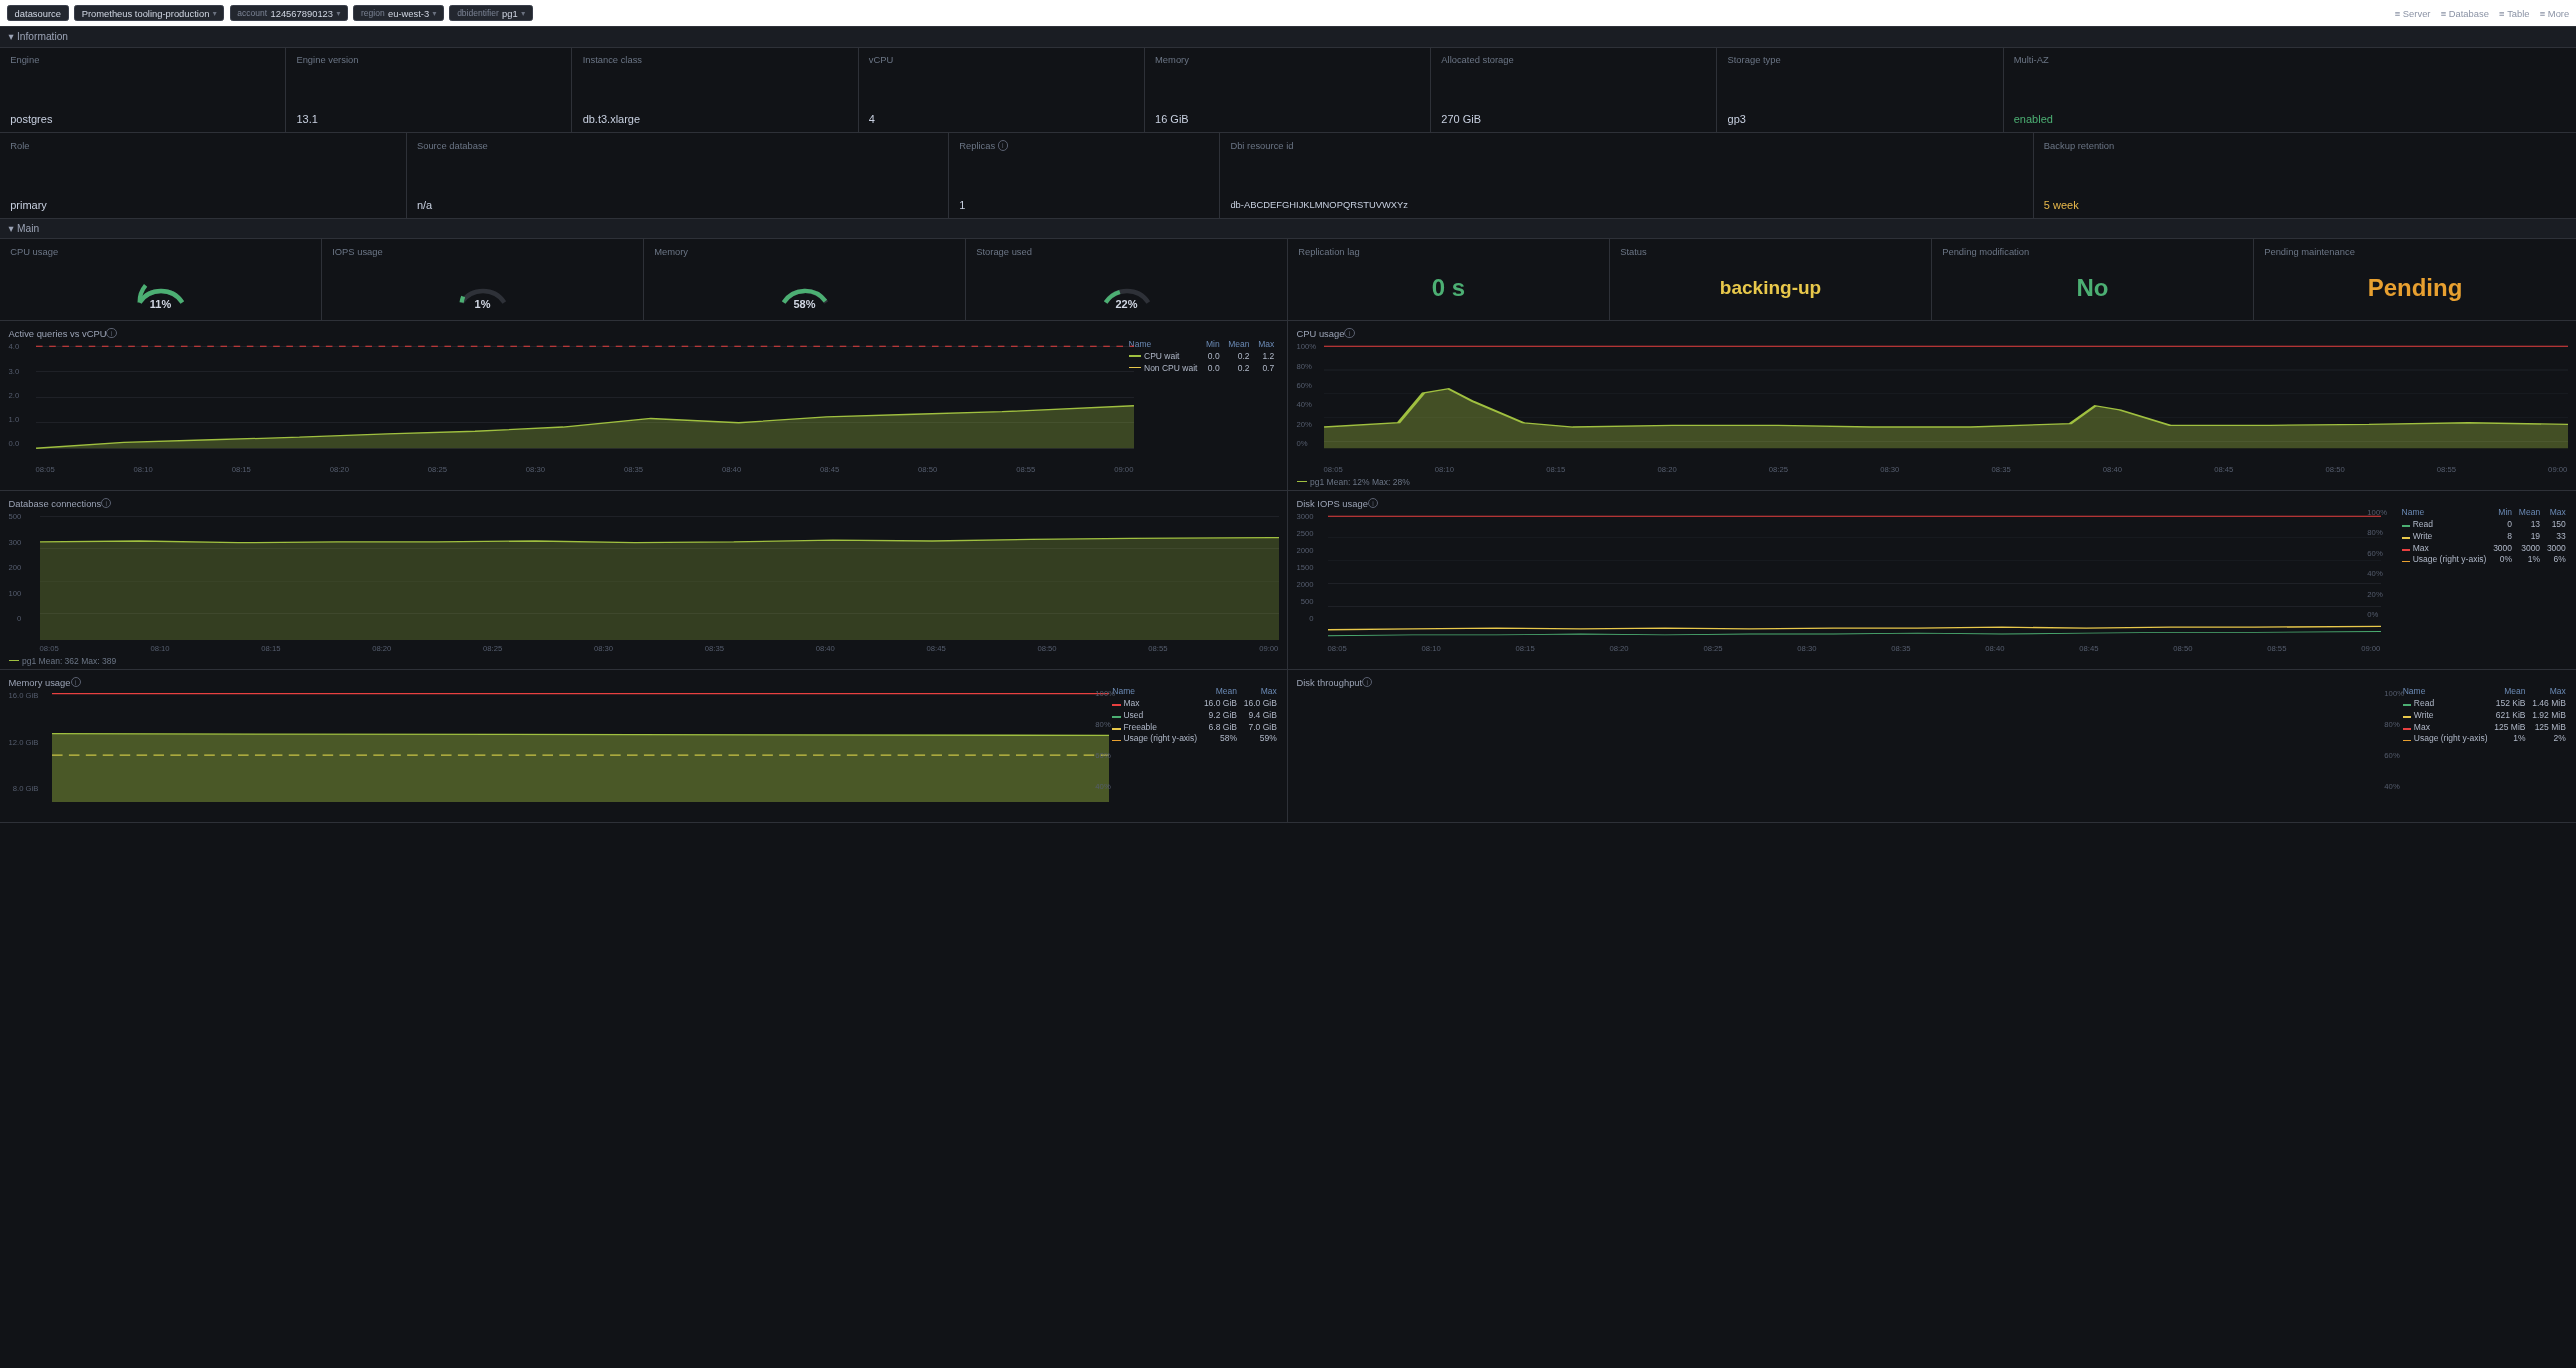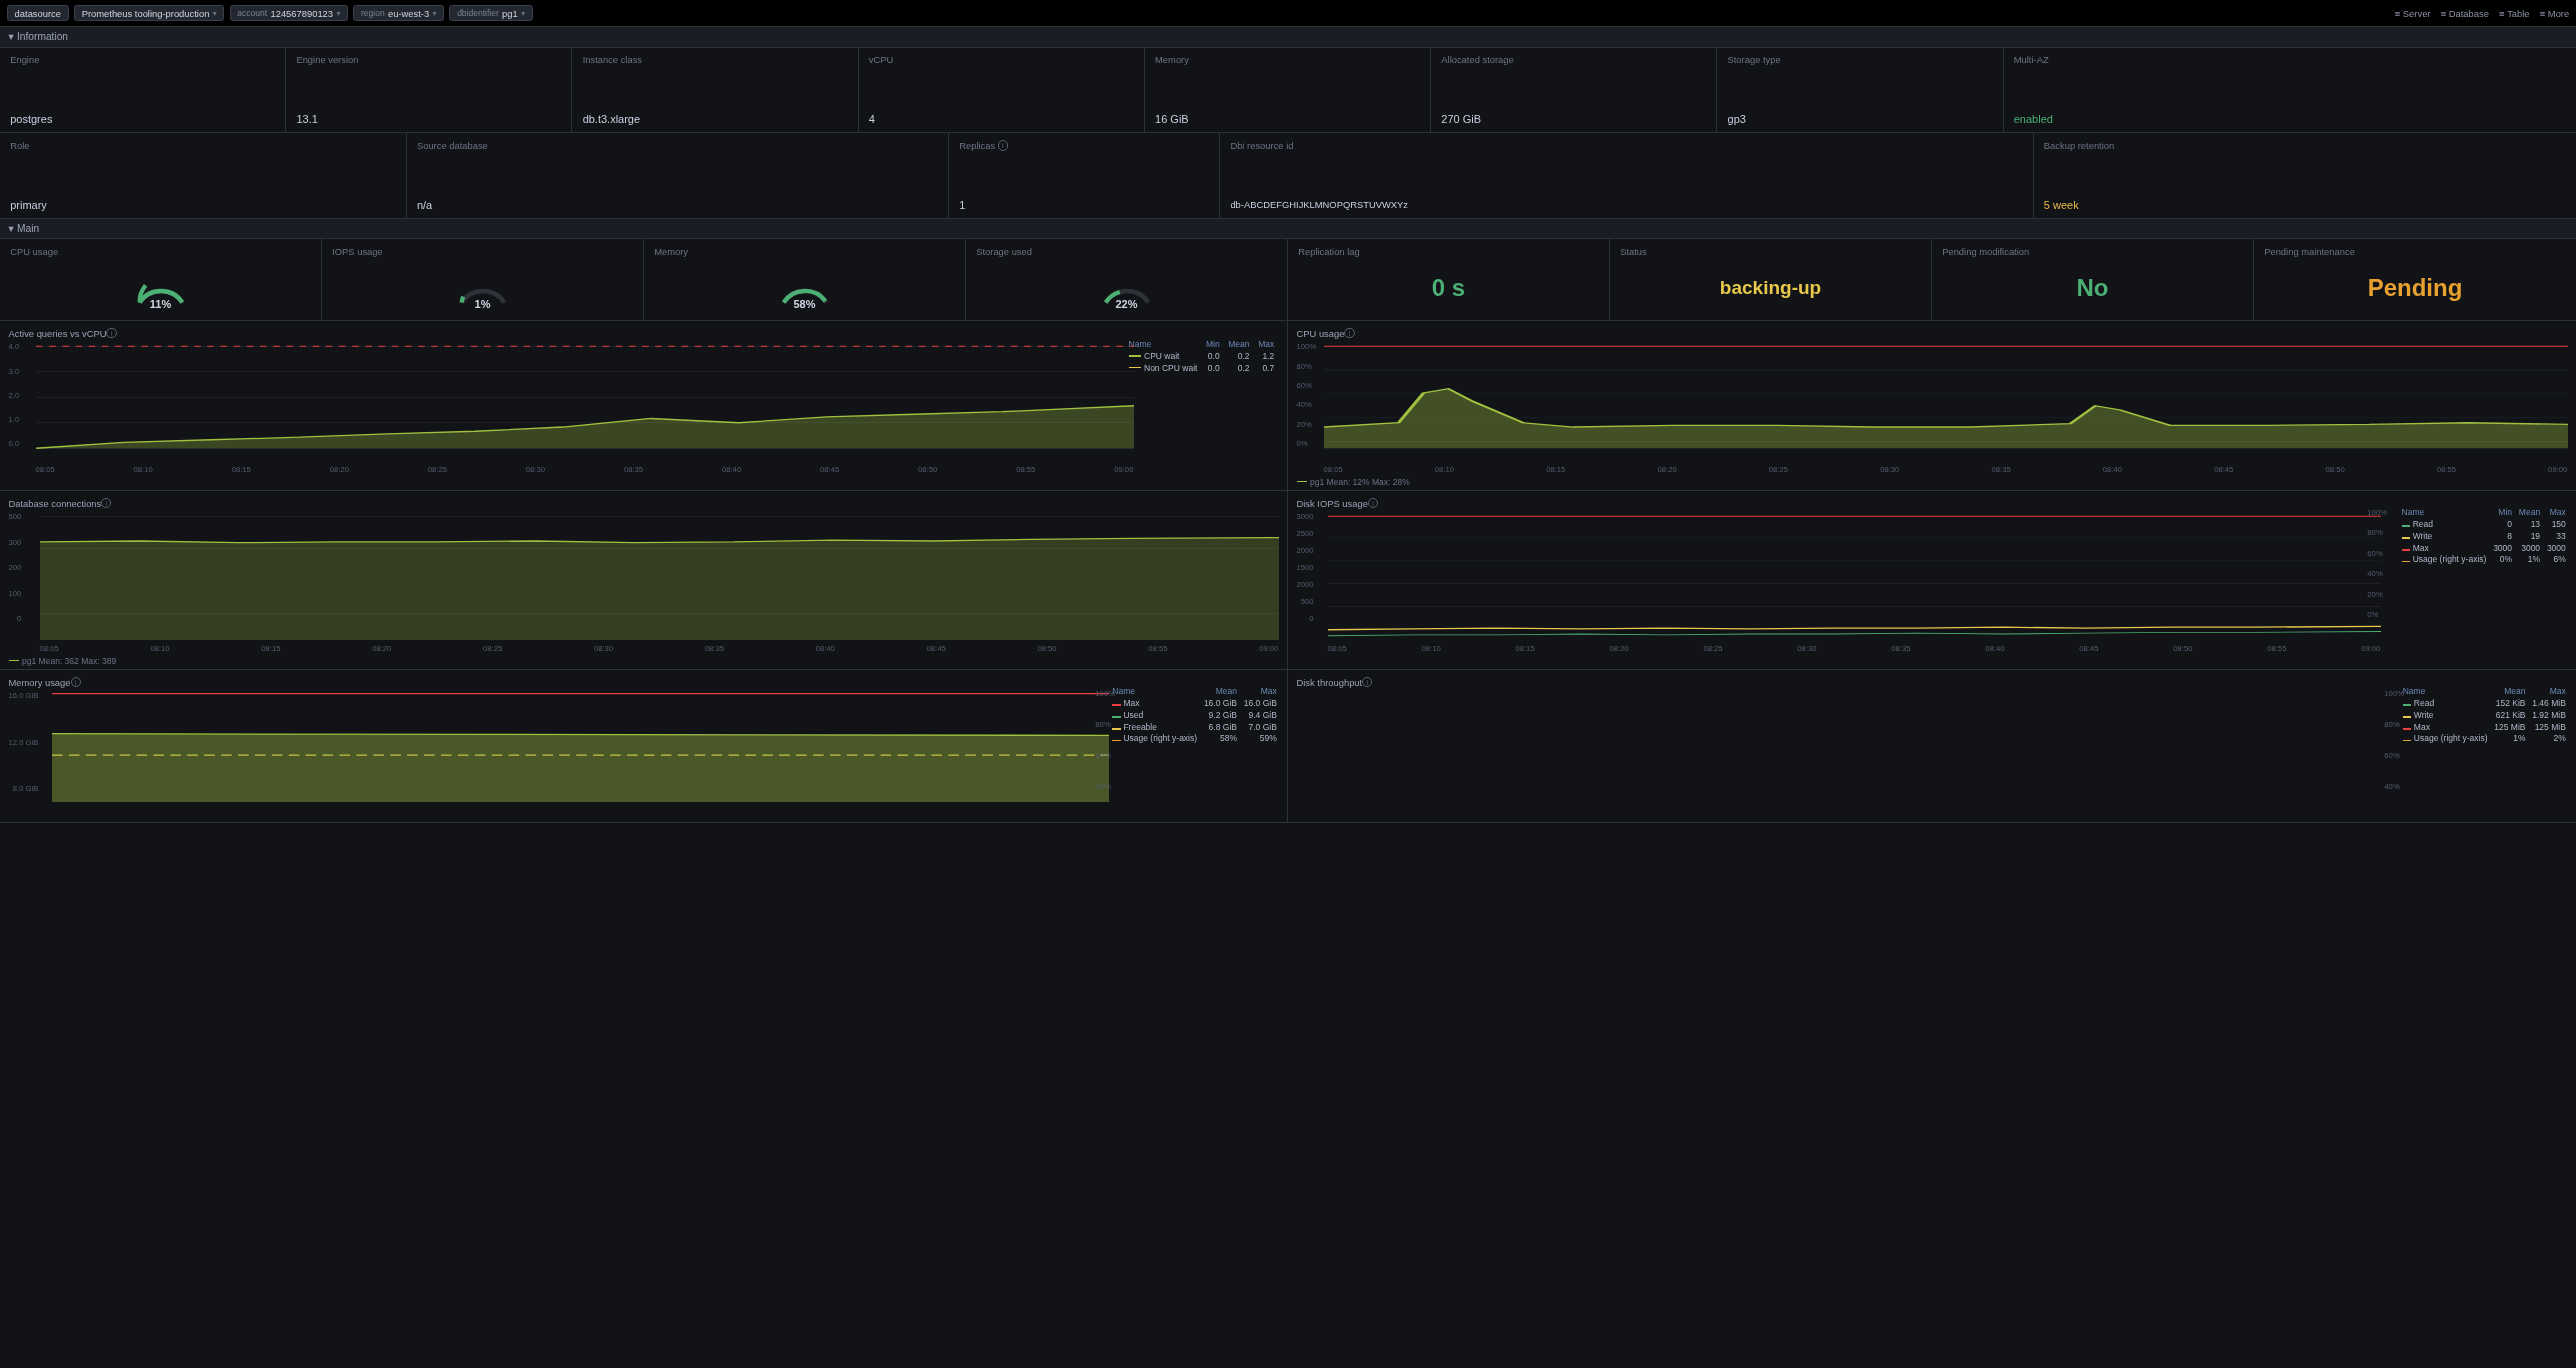--- a/index.html
+++ b/index.html
@@ -8,21 +8,21 @@
       color: #c7c7c7;
       font-family: 'Helvetica Neue', Arial, sans-serif;
       font-size: 10.2px;
       overflow-x: hidden;
     }
 
     
     .topbar {
       display: flex;
       align-items: center;
-      background: #000000;
+      background: #ffffff;
       border-bottom: 0.9px solid #2e3138;
       padding: 3.4px 6.8px;
       gap: 5.1px;
       height: 27px;
     }
     .topbar-tag {
       background: #23272f;
       border: 0.9px solid #3a3f4b;
       border-radius: 2.6px;
       padding: 1.7px 6.8px;

